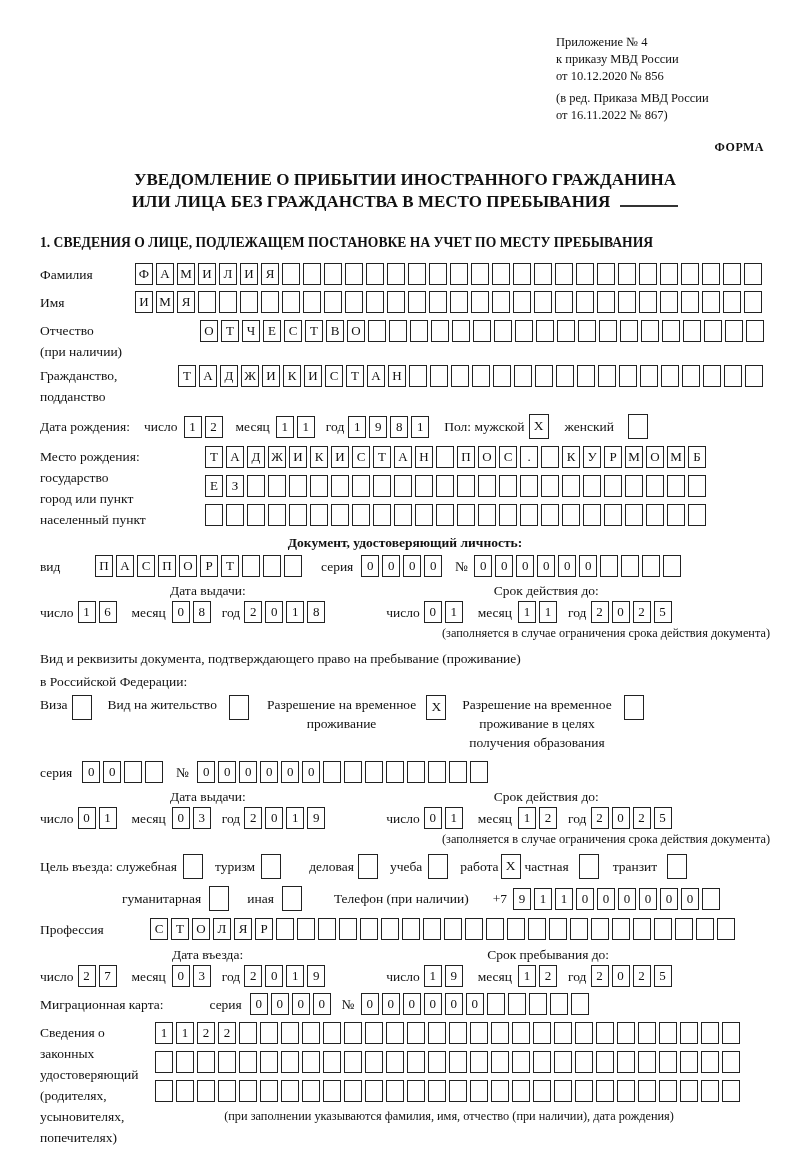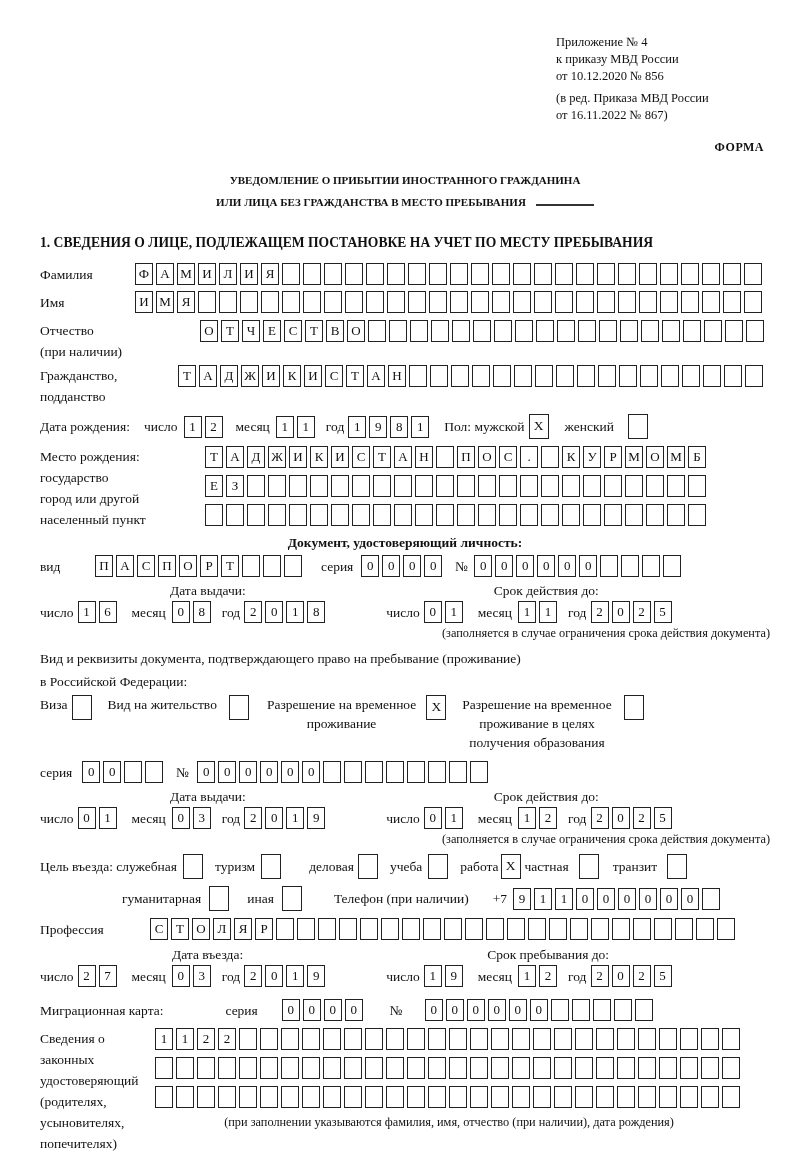--- a/index.html
+++ b/index.html
@@ -4,21 +4,21 @@
 <style>
   html,body{margin:0;padding:0;background:#fff;}
   .page{
     width:800px;height:1163px;box-sizing:border-box;background:#fff;color:#111;
     font-family:"Liberation Serif","DejaVu Serif",serif;
     padding:34px 30px 10px 40px;overflow:hidden;position:relative;
   }
   .hdr{margin-left:516px;font-size:12.5px;line-height:17px;}
   .hdr-gap{margin-top:5px;}
   .forma{text-align:right;margin-right:6px;margin-top:16px;font-weight:bold;font-size:12px;letter-spacing:.5px;}
-  .title{text-align:center;font-weight:bold;font-size:11px;line-height:22px;margin-top:14px;}
+  .title{text-align:center;font-weight:bold;font-size:17px;line-height:22px;margin-top:14px;}
   .blank{display:inline-block;width:58px;border-bottom:2px solid #333;margin-left:10px;}
   .sec{font-weight:bold;font-size:13.6px;margin-top:22px;}
   .frow{display:flex;align-items:center;margin-top:6px;white-space:nowrap;}
   .frow.top{align-items:flex-start;}
   .frow.center{justify-content:center;}
   .frow.right{justify-content:flex-end;}
   .lab{font-size:13.5px;line-height:19px;flex:none;}
   .labline{font-size:13.5px;line-height:21px;}
   .txt{font-size:13.5px;flex:none;line-height:19px;}
   .b{font-weight:bold;}
@@ -223,21 +223,21 @@
         </span>
         <span class="txt" style="margin-left: 12px; margin-right: 4px;">Пол: мужской</span>
         <span class="chk">X</span>
         <span class="txt" style="margin-left: 16px; margin-right: 14px;">женский</span>
         <span class="chk"></span>
       </div>
       <div class="frow top" style="margin-top: 7px;">
         <div class="lab" style="width: 165px;">
           <div class="labline">Место рождения:</div>
           <div class="labline">государство</div>
-          <div class="labline">город или другой</div>
+          <div class="labline">город или пункт</div>
           <div class="labline">населенный пункт</div>
         </div>
         <div class="colcells">
           <span class="cells">
             <span class="cell">Т</span>
             <span class="cell">А</span>
             <span class="cell">Д</span>
             <span class="cell">Ж</span>
             <span class="cell">И</span>
             <span class="cell">К</span>
@@ -589,21 +589,21 @@
           <span class="cell">2</span>
         </span>
         <span class="txt" style="margin-left: 8px; margin-right: 4px;">год</span>
         <span class="cells">
           <span class="cell">2</span>
           <span class="cell">0</span>
           <span class="cell">2</span>
           <span class="cell">5</span>
         </span>
       </div>
-      <div class="frow" style="margin-top: 12px; gap: 16px;">
+      <div class="frow" style="margin-top: 6px;">
         <span class="txt" style="margin-right: 46px;">Миграционная карта:</span>
         <span class="txt" style="margin-right: 8px;">серия</span>
         <span class="cells">
           <span class="cell">0</span>
           <span class="cell">0</span>
           <span class="cell">0</span>
           <span class="cell">0</span>
         </span>
         <span class="txt" style="margin-left: 8px; margin-right: 6px;">№</span>
         <span class="cells">

